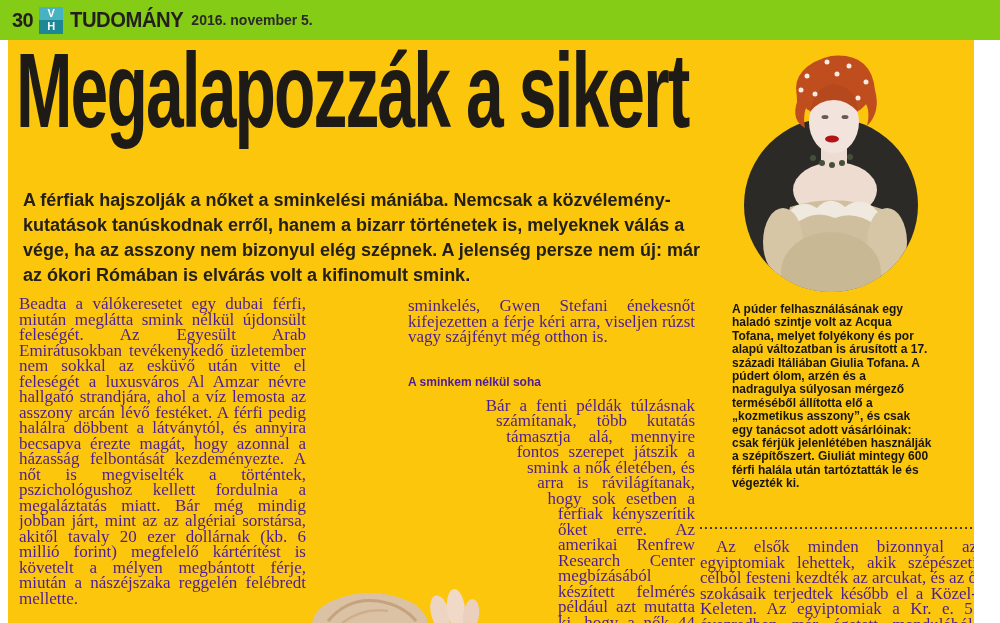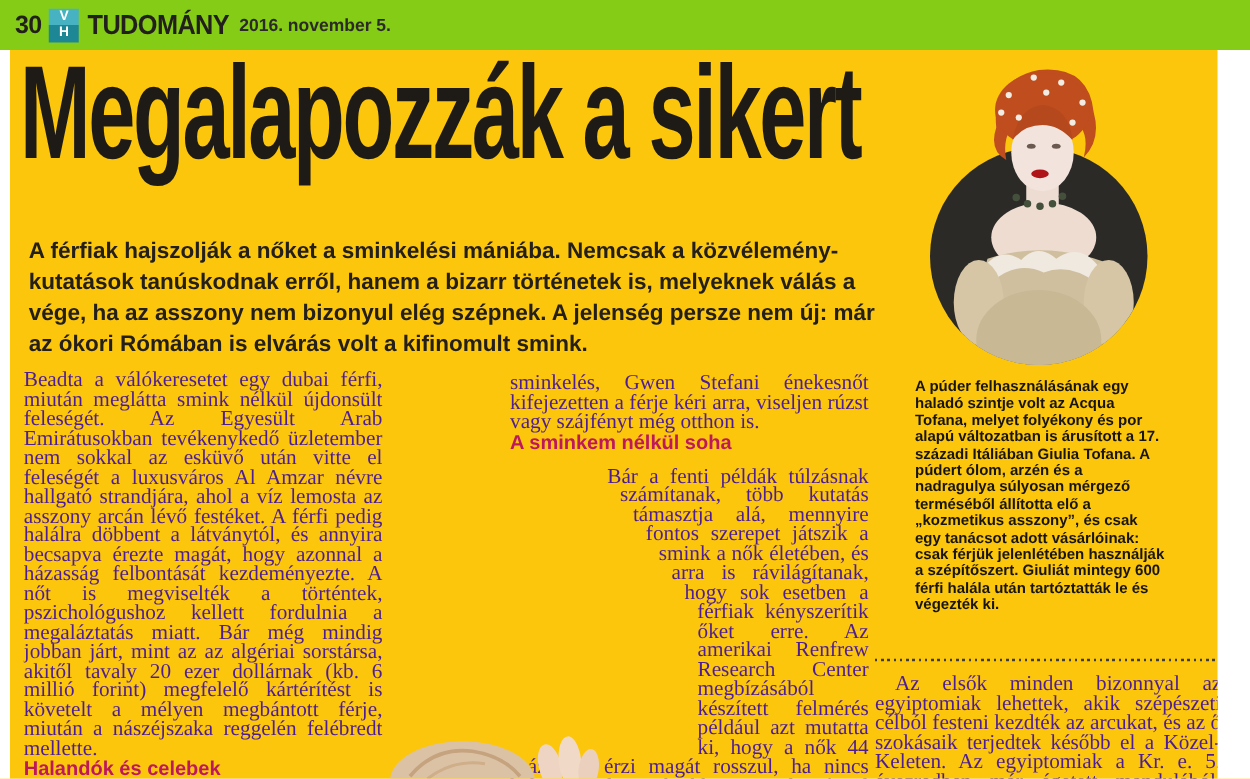--- a/index.html
+++ b/index.html
@@ -27,21 +27,21 @@
             font-size:106px;font-weight:800;line-height:1.1;letter-spacing:-3px;
             color:#1e1b17;transform:scaleX(0.64);transform-origin:left top;}
 
   .lead{position:absolute;left:11px;top:144px;width:684px;margin:4px;
         font-size:18px;line-height:25px;font-weight:700;color:#242019;text-align:left;}
 
   .byline{font-size:11px;font-weight:800;color:#16130f;letter-spacing:0.4px;margin:0 0 17px 0;}
 
   .body{margin:0;font-family:"Liberation Serif","DejaVu Serif",serif;
         font-size:17px;line-height:15.5px;color:#4c1d95;text-align:justify;}
-  .subhead{margin:1px 0 9px 0;font-size:16px;font-weight:800;color:#be185d;}
+  .subhead{margin:30px 0 9px 0;font-size:12px;font-weight:800;color:#4c1d95;}
 
   .col1{position:absolute;left:11px;top:256px;width:287px;height:327px;overflow:hidden;}
   .col2{position:absolute;left:400px;top:258px;width:287px;height:325px;overflow:hidden;}
   .para-wrap{position:relative;}
   .photo-spacer{float:left;width:150px;height:50px;margin-top:176px;
                 shape-outside:polygon(0% 0%,45% 0%,100% 55%,100% 100%,0% 100%);}
 
   
   .portrait{position:absolute;left:727px;top:2px;width:192px;height:250px;}
   .caption{position:absolute;left:724px;top:263px;width:200px;margin:0;

